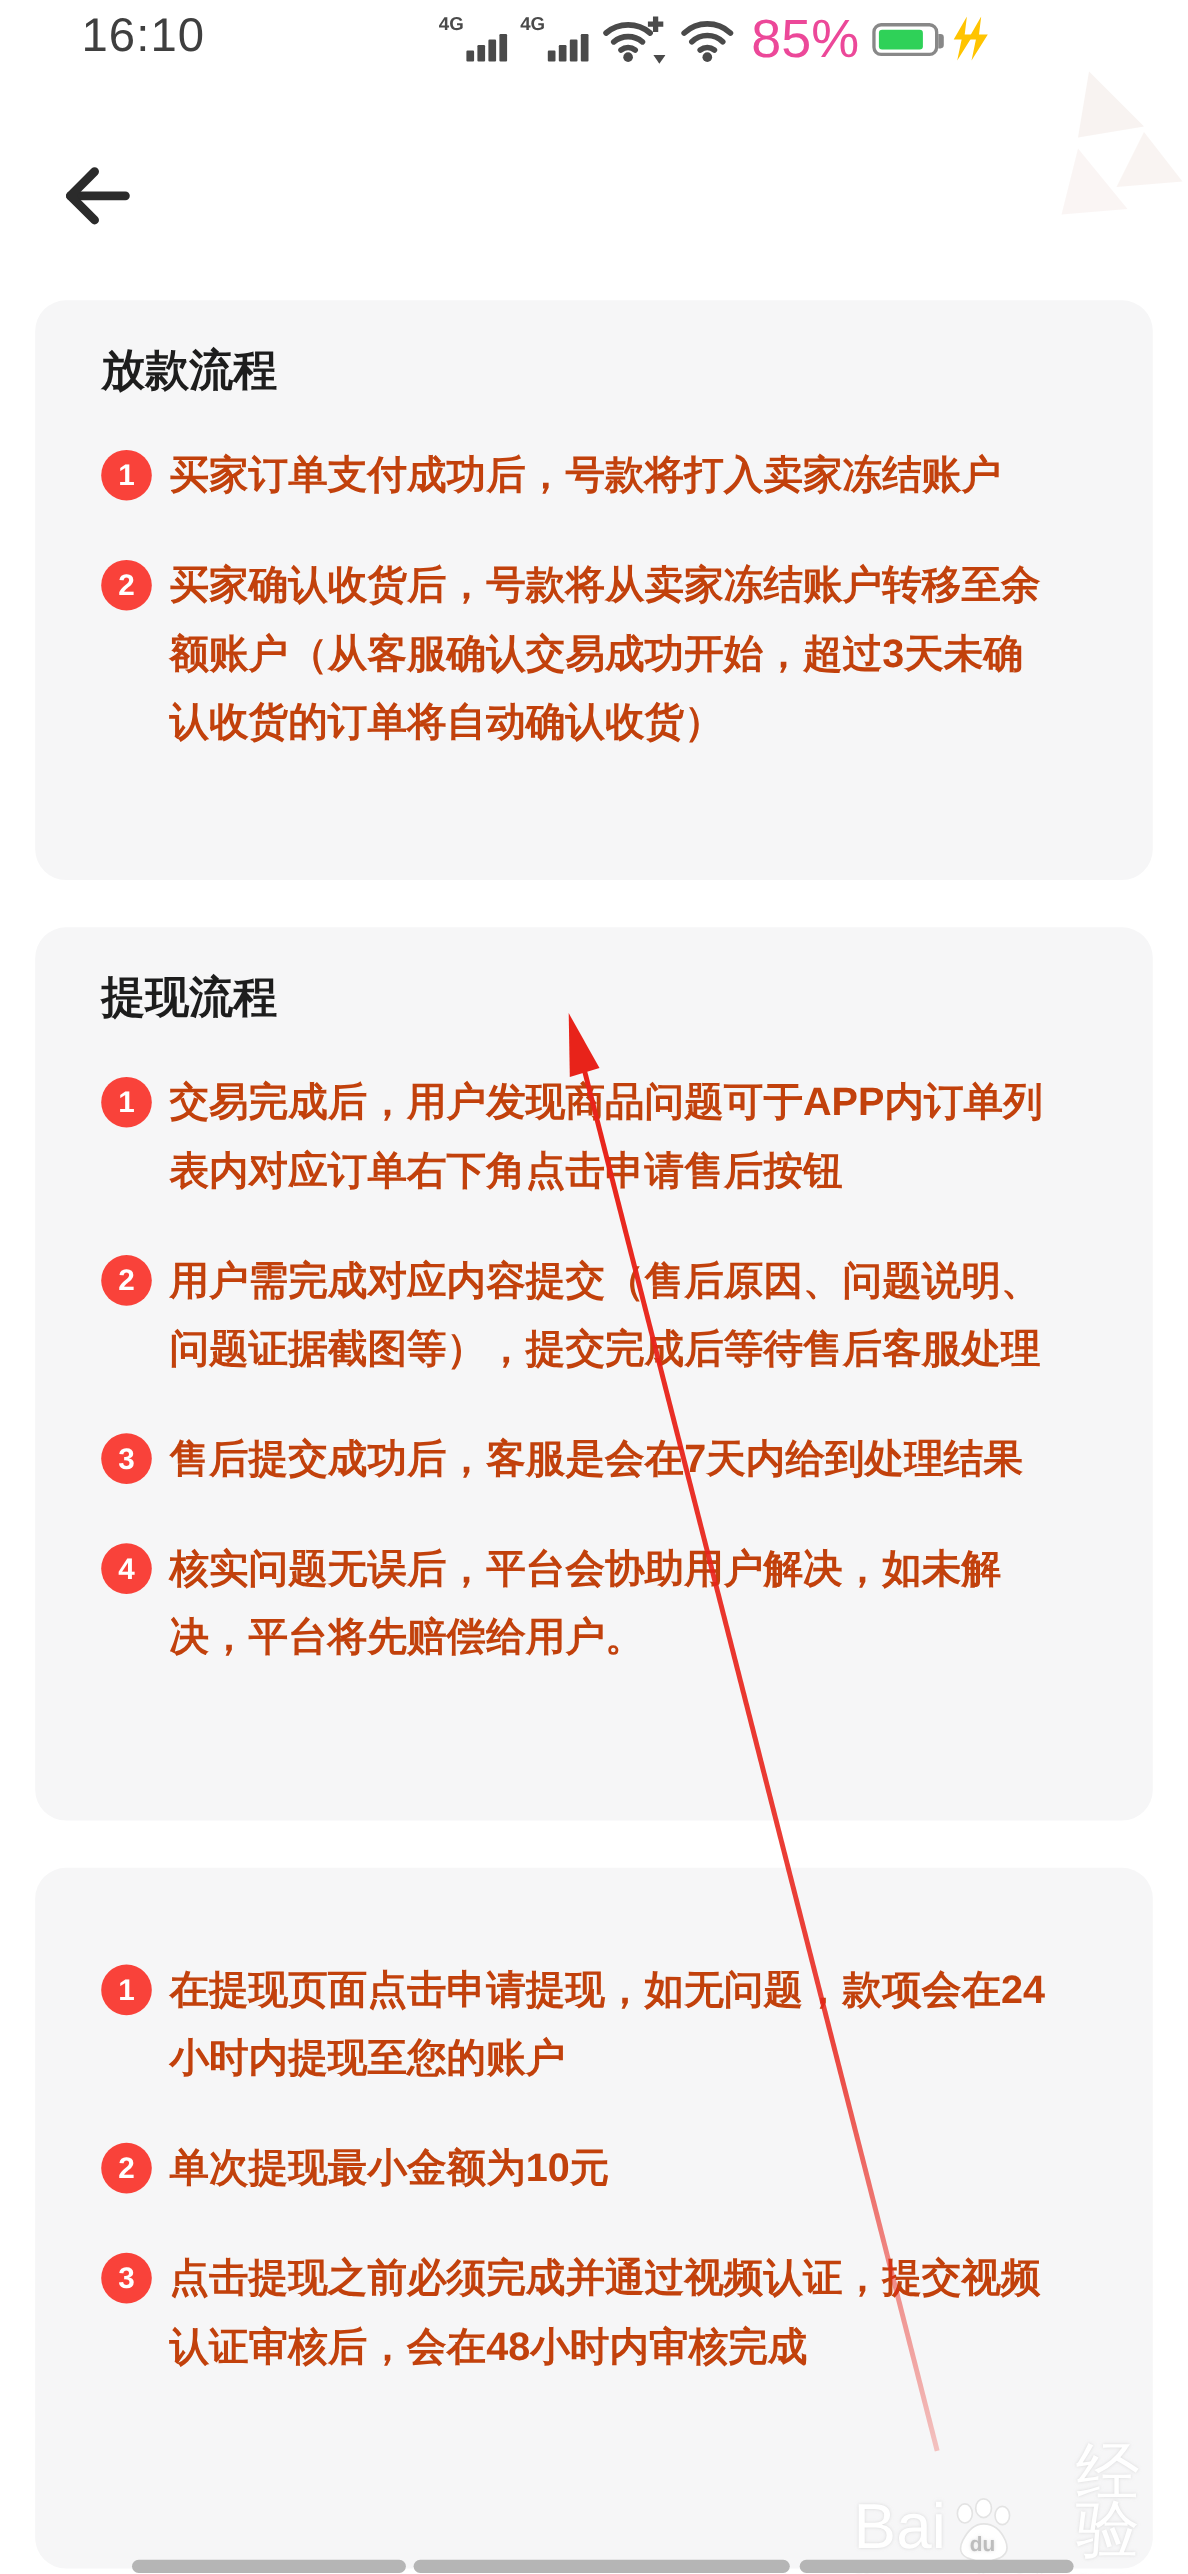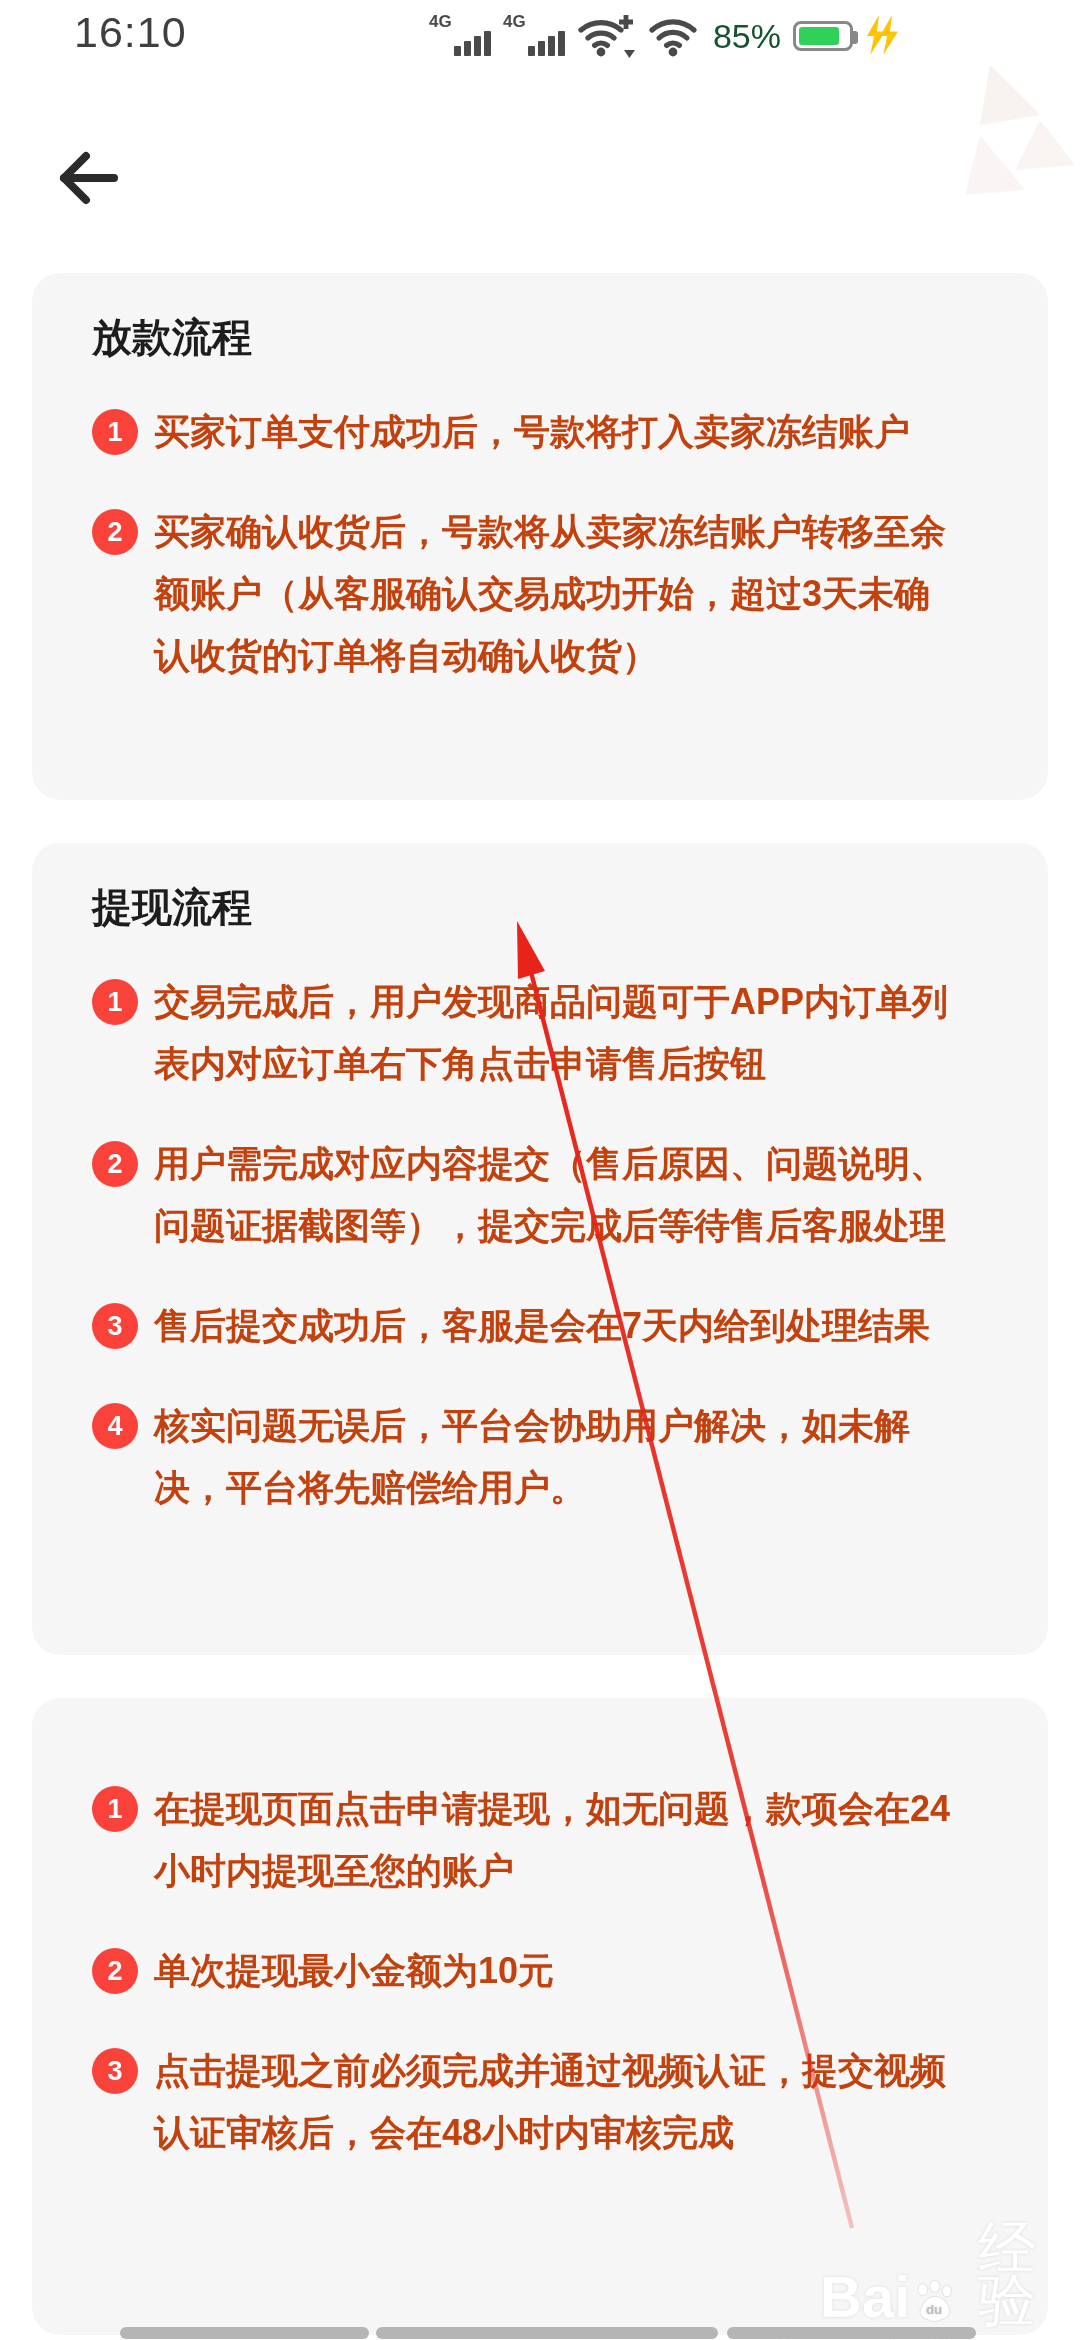--- a/index.html
+++ b/index.html
@@ -10,21 +10,21 @@
   }
   
   .statusbar{position:absolute;left:0;top:0;width:873px;height:64px;margin-left:40px;}
   .time{position:absolute;left:34px;top:8px;font-size:43px;color:#3f3f3f;letter-spacing:1px;}
   .sb-right{position:absolute;right:14px;top:14px;display:flex;align-items:center;gap:12px;height:44px;}
   .net{position:relative;width:62px;height:44px;}
   .net-label{position:absolute;left:0;top:-2px;font-size:17px;font-weight:bold;color:#4a4a4a;}
   .bars{position:absolute;right:0;bottom:2px;display:flex;align-items:flex-end;gap:3px;}
   .bars i{display:block;width:7px;background:#4a4a4a;border-radius:1px;}
   .b1{height:10px}.b2{height:15px}.b3{height:20px}.b4{height:25px}
-  .pct{font-size:34px;color:#14532d;margin-left:2px;}
+  .pct{font-size:49px;color:#ec4899;margin-left:2px;}
   .battery{position:relative;width:60px;height:30px;border:3px solid #888;border-radius:8px;box-sizing:border-box;}
   .battery .fill{position:absolute;left:3px;top:3px;bottom:3px;width:40px;background:#2fd158;border-radius:3px;}
   .battery .nub{position:absolute;right:-8px;top:7px;width:5px;height:13px;background:#888;border-radius:0 3px 3px 0;}
   
   .header{position:absolute;left:0;top:140px;width:1080px;height:80px;}
   .back-btn{position:absolute;left:52px;top:8px;width:72px;height:60px;cursor:pointer;}
   .page-title{position:absolute;left:0;right:0;top:8px;text-align:center;font-size:45px;font-weight:600;color:#333;}
   
   .card{position:absolute;left:32px;width:1016px;background:#f6f6f7;border-radius:28px;box-sizing:border-box;
         padding:38px 56px 0 60px;overflow:hidden;}
@@ -38,21 +38,21 @@
          background:#f9423a;color:#fff;font-size:27px;font-weight:bold;
          display:flex;align-items:center;justify-content:center;}
   .item-text{font-size:36px;line-height:62px;color:#c2410c;white-space:pre-line;max-width:840px;font-weight:bold;}
   
   .arrow-overlay{position:absolute;left:0;top:0;pointer-events:none;}
   
   .wm-top{position:absolute;right:0;top:55px;pointer-events:none;}
   .watermark{position:absolute;right:44px;top:2222px;width:260px;text-align:right;pointer-events:none;
              color:#ffffff;text-shadow:0 0 3px rgba(190,190,190,.55);}
   .wm-row{display:flex;align-items:flex-end;justify-content:flex-end;gap:2px;}
-  .wm-bai{font-size:58px;font-weight:bold;line-height:58px;margin-left:44px;}
+  .wm-bai{font-size:58px;font-weight:normal;line-height:58px;}
   .wm-paw{position:relative;top:6px;}
   .wm-jy{font-size:58px;font-weight:normal;line-height:52px;}
   .wm-url{margin-top:6px;font-size:30px;letter-spacing:1px;color:#fdfdfd;text-shadow:0 0 3px rgba(200,200,200,.5);}
   
   .bottom-bars{position:absolute;left:0;top:2327px;width:1080px;height:13px;}
   .bottom-bars i{position:absolute;top:0;height:12px;background:#b5b5b5;border-radius:6px;display:block;}
   .seg1{left:120px;width:249px;}
   .seg2{left:376px;width:342px;}
   .seg3{left:727px;width:249px;}
 </style>

